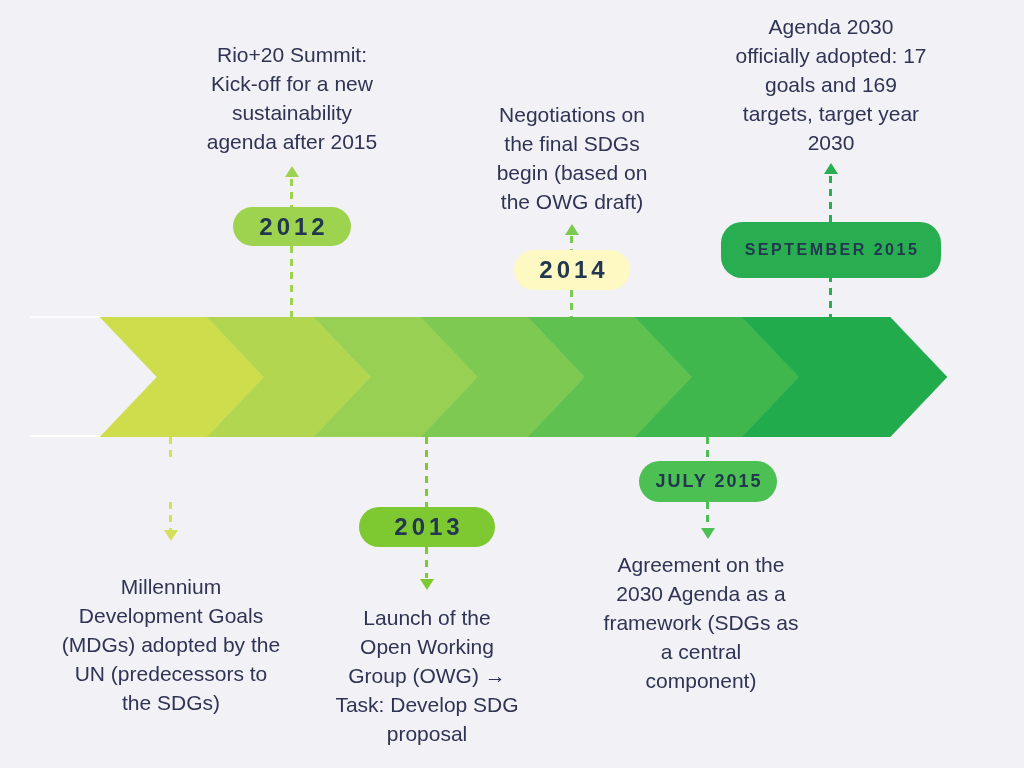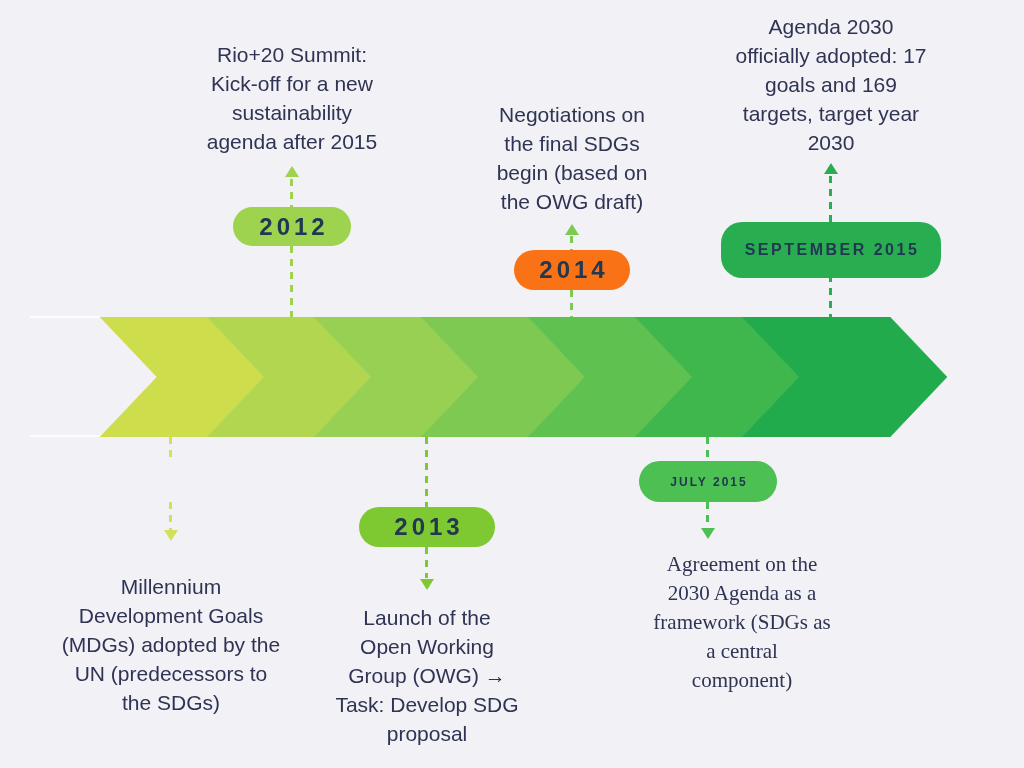--- a/index.html
+++ b/index.html
@@ -11,31 +11,31 @@
   .edge{position:absolute;left:30px;width:70px;height:2px;background:#ffffff;opacity:.85;}
   .e1{top:316px}.e2{top:435px}
 
   .desc{position:absolute;font-size:21px;line-height:29px;text-align:center;
         white-space:pre-line;color:#2f3454;font-weight:400;}
   .d0{left:177px;top:40px;width:230px;}
   .d1{left:457px;top:100px;width:230px;}
   .d2{left:716px;top:12px;width:230px;}
   .d3{left:41px;top:572px;width:260px;}
   .d4{left:319px;top:603px;width:216px;}
-  .d5{left:624px;top:550px;width:236px;font-family:Liberation Serif, serif;}
+  .d5{left:583px;top:550px;width:236px;}
 
   .badge{position:absolute;display:flex;align-items:center;justify-content:center;
          border-radius:21px;font-weight:700;font-size:24px;letter-spacing:4px;
          padding-left:4px;box-sizing:border-box;color:#223750;}
   .b0{left:233px;top:207px;width:118px;height:39px;}
   .b1{left:514px;top:250px;width:116px;height:40px;}
   .b2{left:721px;top:222px;width:220px;height:56px;font-size:16px;letter-spacing:2.5px;padding-left:2px;}
   .b3{left:111px;top:461px;width:120px;height:41px;}
   .b4{left:359px;top:507px;width:136px;height:40px;}
-  .b5{left:639px;top:461px;width:138px;height:41px;font-size:12px;letter-spacing:2px;padding-left:2px;}
+  .b5{left:639px;top:461px;width:138px;height:41px;font-size:18px;letter-spacing:2px;padding-left:2px;}
 
   .dash{position:absolute;width:3px;}
   .l0a{left:290px;top:179px;height:28px;}
   .l0b{left:290px;top:246px;height:71px;}
   .l1a{left:570px;top:236px;height:14px;}
   .l1b{left:570px;top:290px;height:27px;}
   .l2a{left:829px;top:176px;height:46px;}
   .l2b{left:829px;top:262px;height:55px;}
   .l3a{left:169px;top:437px;height:24px;}
   .l3b{left:169px;top:502px;height:28px;}
@@ -81,21 +81,21 @@
     <span>2012</span>
   </div>
   <div class="dash l0b" style="background: repeating-linear-gradient(rgb(157, 211, 78) 0px, rgb(157, 211, 78) 7px, transparent 7px, transparent 13px);"></div>
 
   <div class="desc d1" style="color: rgb(47, 52, 84);">Negotiations on
 the final SDGs
 begin (based on
 the OWG draft)</div>
   <div class="ah up a1" style="border-bottom-color: rgb(123, 202, 82);"></div>
   <div class="dash l1a" style="background: repeating-linear-gradient(rgb(123, 202, 82) 0px, rgb(123, 202, 82) 7px, transparent 7px, transparent 13px);"></div>
-  <div class="badge b1" style="color: rgb(34, 55, 80); background: #f97316;">
+  <div class="badge b1" style="color: rgb(34, 55, 80); background: #fef9c3;">
     <span>2014</span>
   </div>
   <div class="dash l1b" style="background: repeating-linear-gradient(rgb(123, 202, 82) 0px, rgb(123, 202, 82) 7px, transparent 7px, transparent 13px);"></div>
 
   <div class="desc d2" style="color: rgb(47, 52, 84);">Agenda 2030
 officially adopted: 17
 goals and 169
 targets, target year
 2030</div>
   <div class="ah up a2" style="border-bottom-color: rgb(40, 174, 80);"></div>

